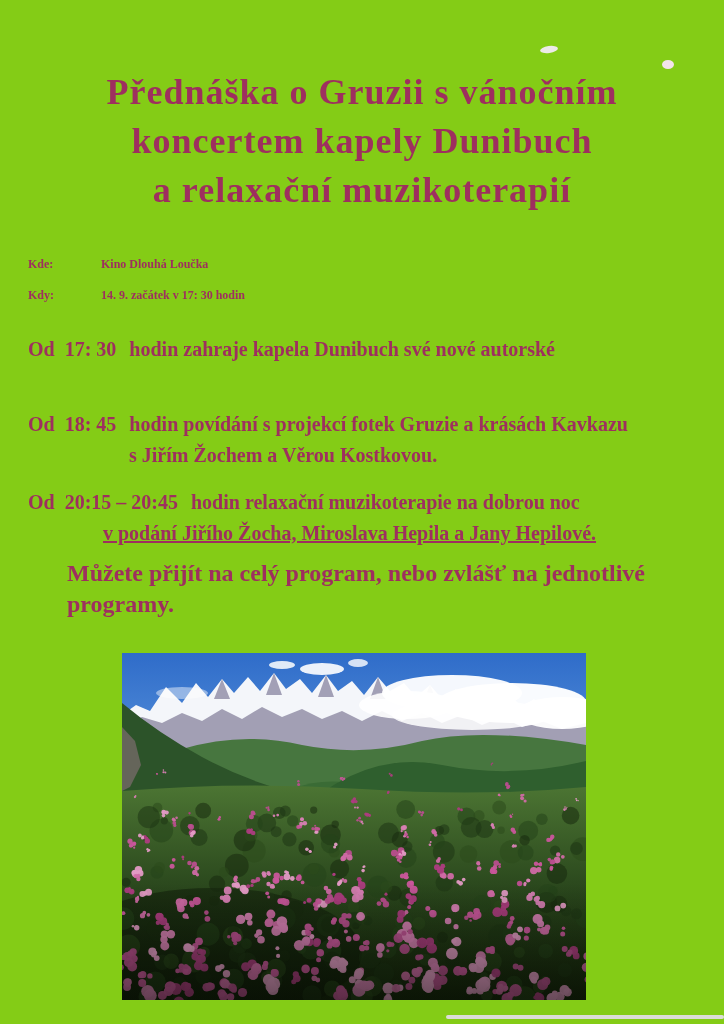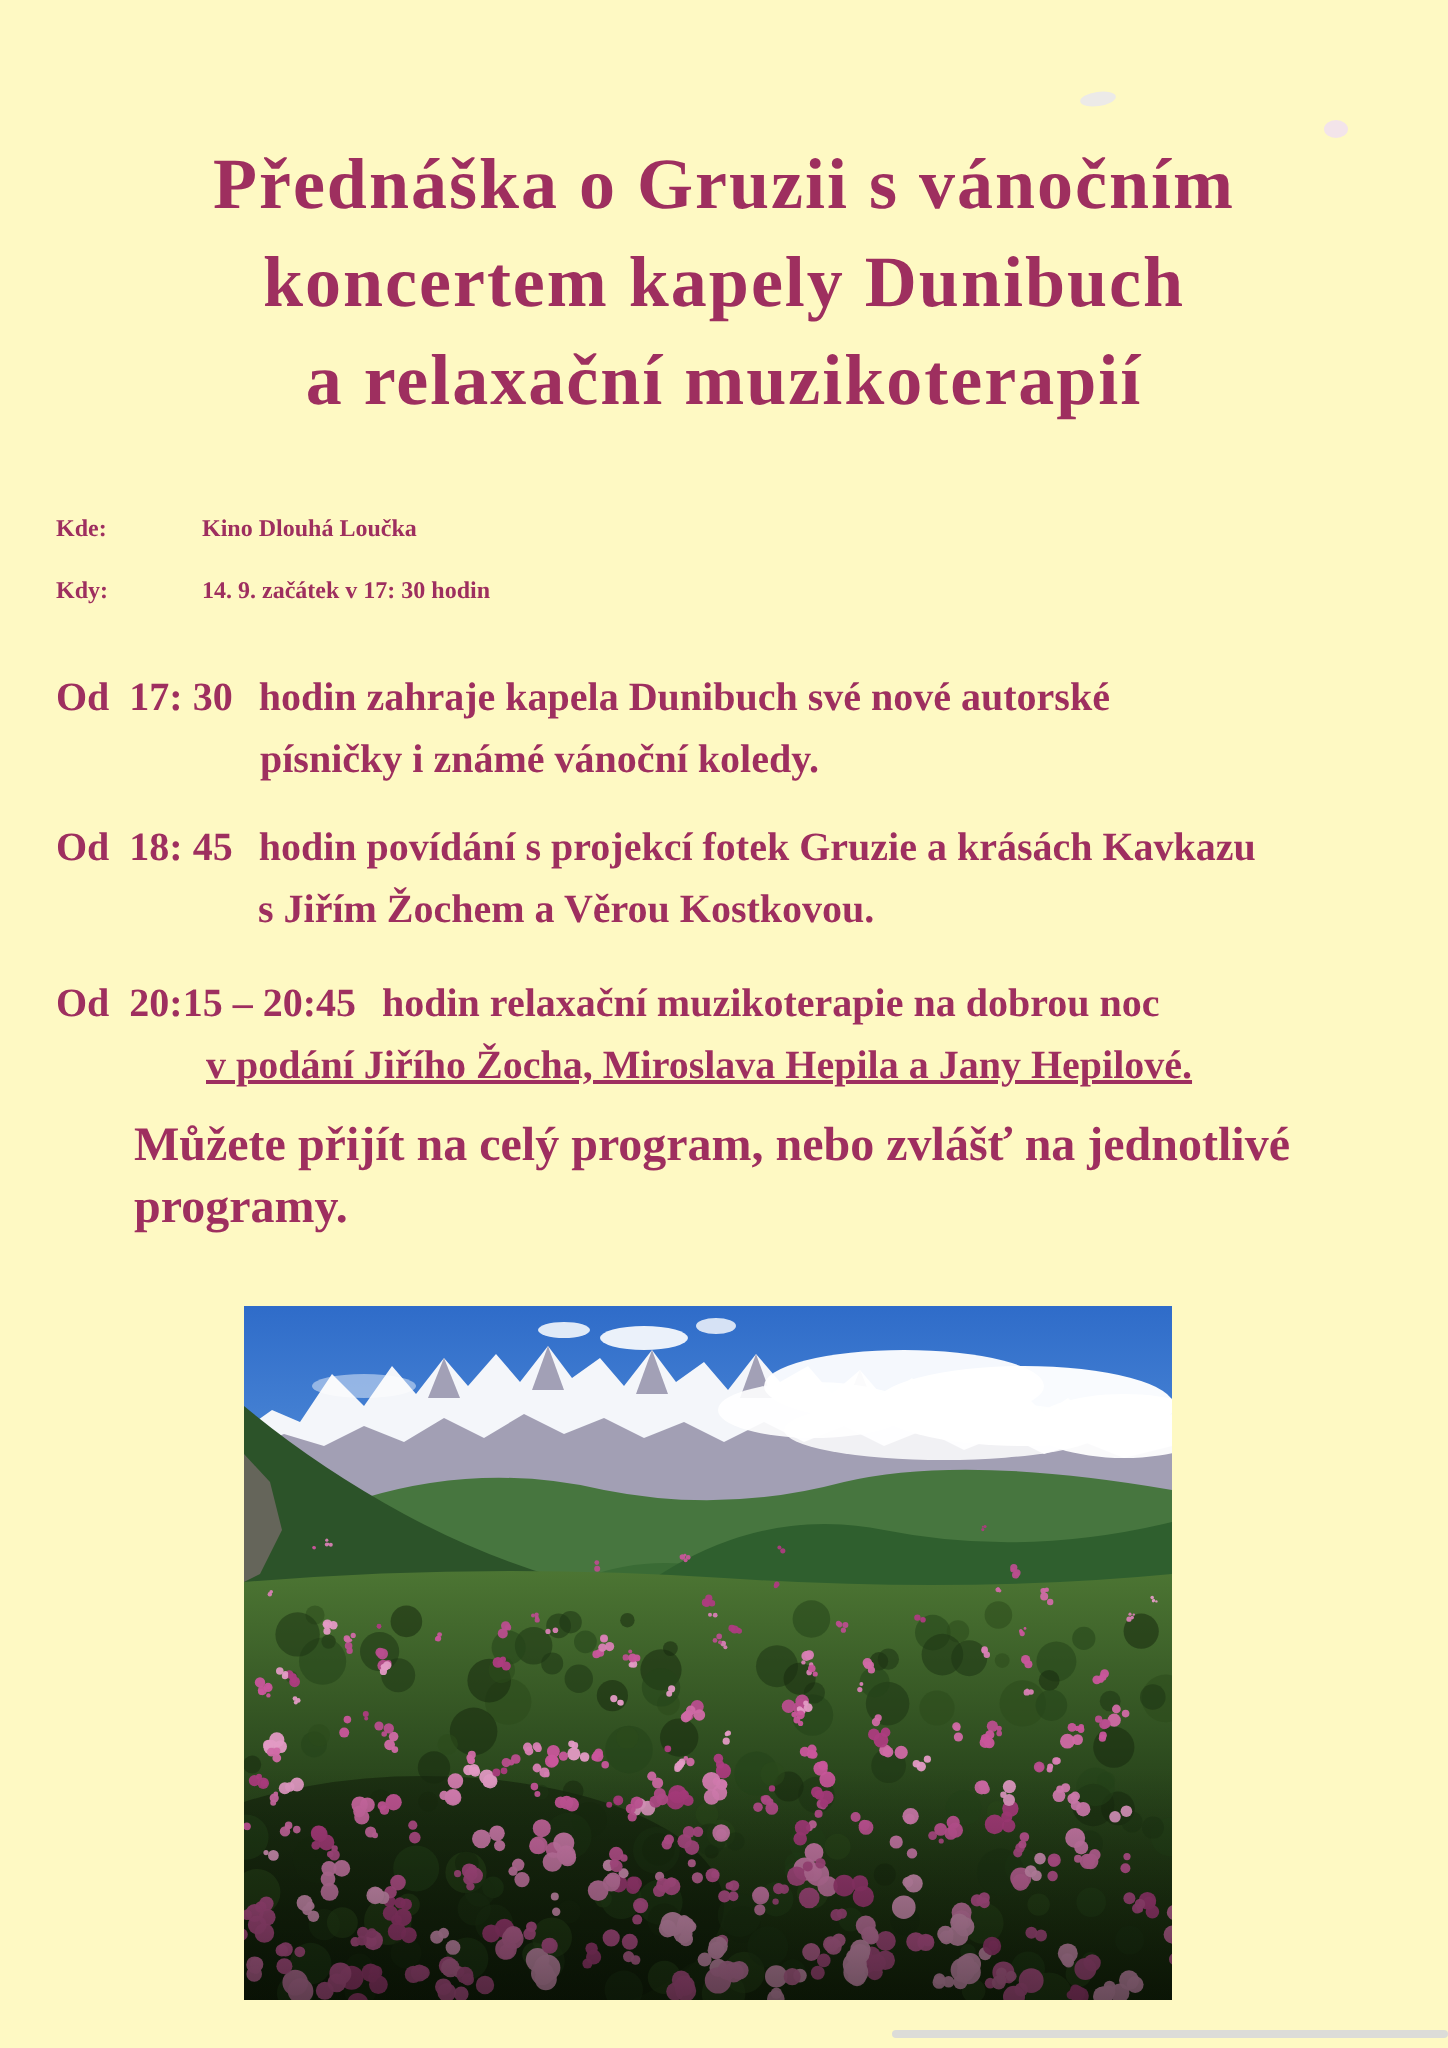--- a/index.html
+++ b/index.html
@@ -1,20 +1,20 @@
 <!DOCTYPE html>
 <html lang="cs"><head>
 <meta charset="utf-8">
 <style>
   html, body { margin: 0; padding: 0; background: #ffffff; }
   .page {
     position: relative;
     width: 724px;
     height: 1024px;
-    background: #fef9c3;
+    background: #84cc16;
     overflow: hidden;
     font-family: "Liberation Serif", "DejaVu Serif", serif;
     color: #9e2f5f;
     font-weight: bold;
   }
   
   .title {
     position: absolute;
     top: 68px;
     left: 0;
@@ -116,21 +116,20 @@
     </div>
     <div>
       <span class="detail-label">Kdy:</span><span>14. 9. začátek v 17: 30 hodin</span>
     </div>
   </div>
 
   <div class="sched sched-1">
     <div>
       <span class="prefix">Od  17: 30</span><span>hodin zahraje kapela Dunibuch své nové autorské</span>
     </div>
-    <div class="ind-a">písničky i známé vánoční koledy.</div>
   </div>
 
   <div class="sched sched-2">
     <div>
       <span class="prefix">Od  18: 45</span><span>hodin povídání s projekcí fotek Gruzie a krásách Kavkazu</span>
     </div>
     <div class="ind-b">s Jiřím Žochem a Věrou Kostkovou.</div>
   </div>
 
   <div class="sched sched-3">

